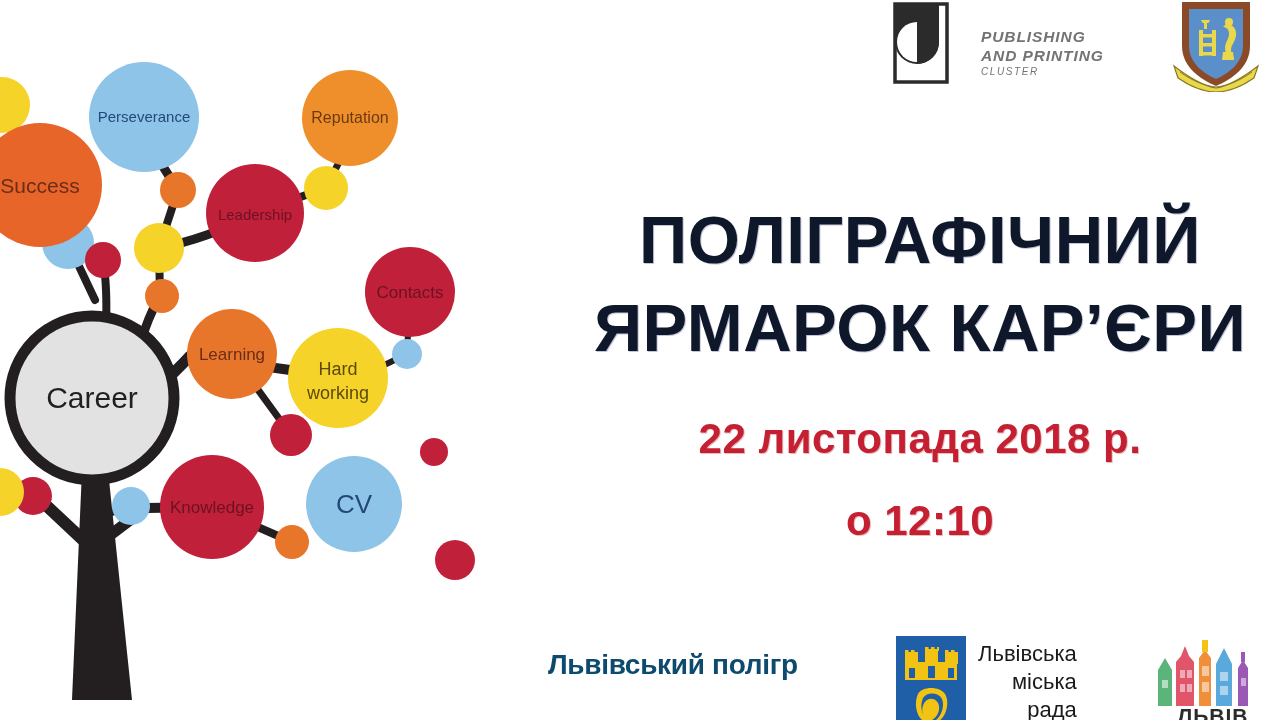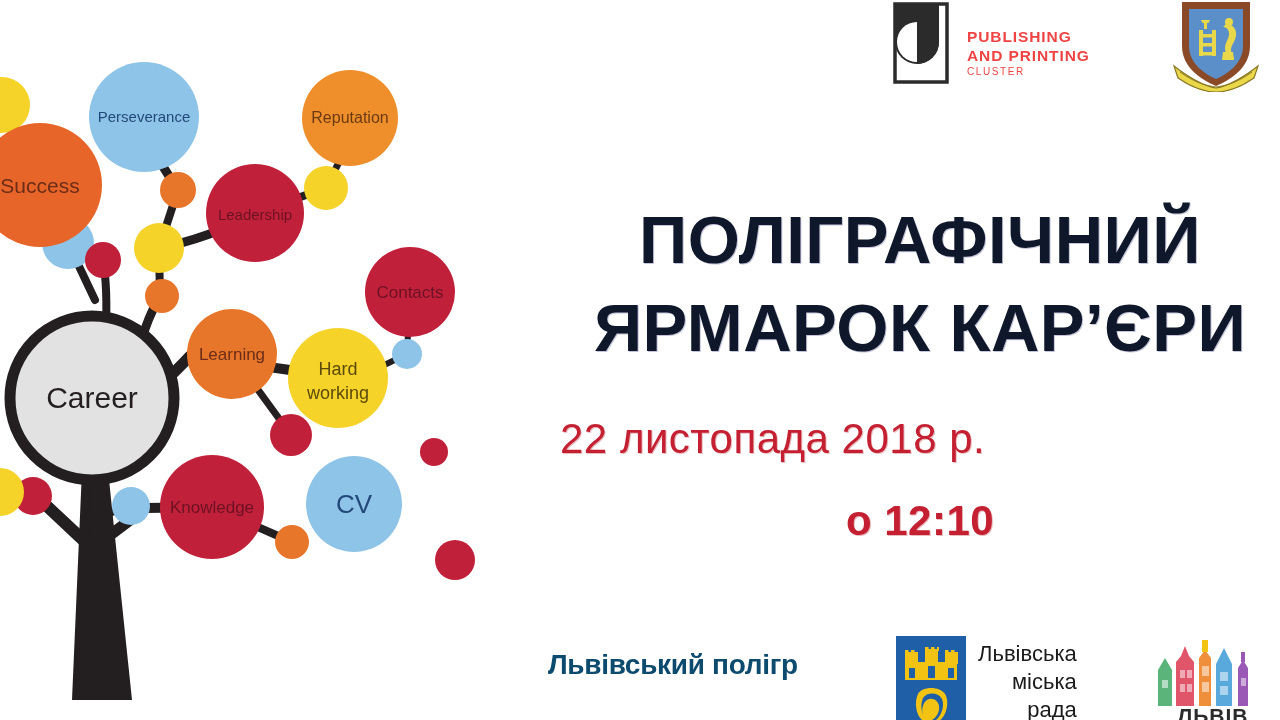--- a/index.html
+++ b/index.html
@@ -45,27 +45,28 @@
     height: 92px;
     display: flex;
     align-items: flex-start;
   }
   #ppc-mark {
     width: 62px;
     height: 84px;
     flex: 0 0 auto;
   }
   #ppc-text {
-    margin-left: 12px;
+    margin-left: 26px;
     margin-top: 26px;
-    color: #ef4444;
+    color: #737373;
     font-weight: bold;
     font-size: 15.5px;
     line-height: 1.22;
     letter-spacing: 0.9px;
+    font-style: italic;
   }
   #ppc-text .l3 {
     font-weight: normal;
     letter-spacing: 1.6px;
     font-size: 10px;
   }
 
   #uap-emblem {
     position: absolute;
     left: 1168px;
@@ -89,22 +90,23 @@
     text-shadow: 1px 1px 0 rgba(90,90,150,0.35);
   }
   #headline .hl-line { display: block; white-space: nowrap; }
 
   
   #event-date {
     position: absolute;
     left: 560px;
     top: 415px;
     width: 720px;
+    text-align: center;
     color: #c42032;
-    font-weight: normal;
+    font-weight: bold;
     font-size: 42px;
     letter-spacing: 0.5px;
     text-shadow: 1px 1px 0 rgba(190,60,70,0.35);
   }
   #event-time {
     position: absolute;
     left: 560px;
     top: 497px;
     width: 720px;
     text-align: center;

